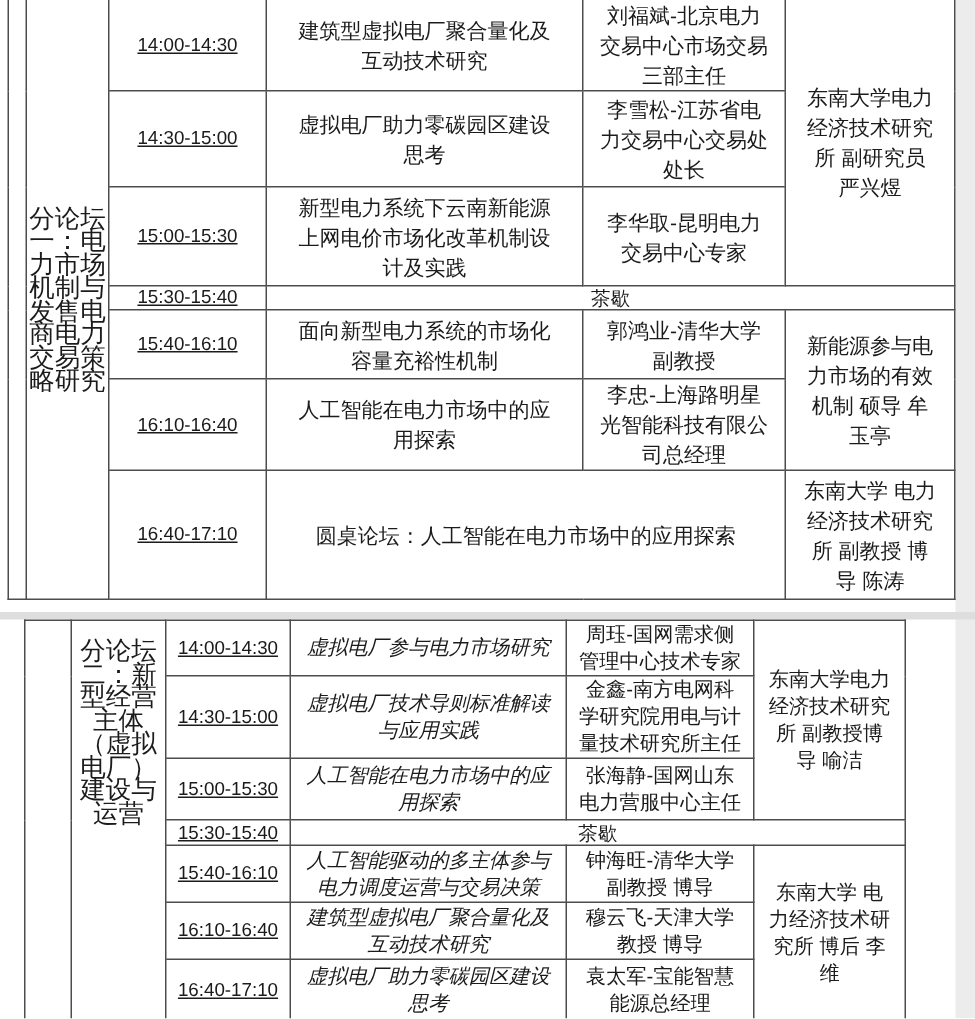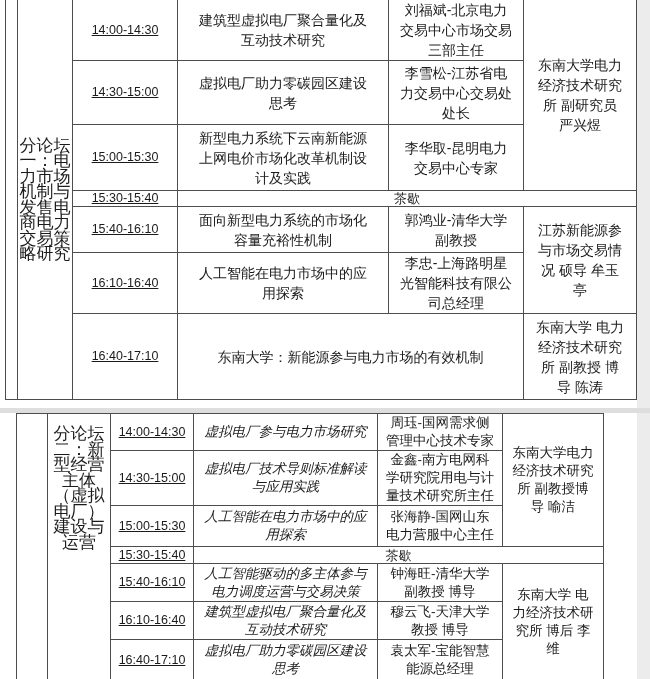--- a/index.html
+++ b/index.html
@@ -78,30 +78,30 @@
       <td class="c-speaker">李华取-昆明电力交易中心专家</td>
     </tr>
     <tr style="height:16px">
       <td class="c-time">15:30-15:40</td>
       <td colspan="3" class="c-tea">茶歇</td>
     </tr>
     <tr style="height:46px">
       <td class="c-time">15:40-16:10</td>
       <td class="c-topic">面向新型电力系统的市场化容量充裕性机制</td>
       <td class="c-speaker">郭鸿业-清华大学副教授</td>
-      <td rowspan="2" class="c-host">江苏新能源参与市场交易情况 硕导 牟玉亭</td>
+      <td rowspan="2" class="c-host">新能源参与电力市场的有效机制 硕导 牟玉亭</td>
     </tr>
     <tr style="height:61px">
       <td class="c-time">16:10-16:40</td>
       <td class="c-topic">人工智能在电力市场中的应用探索</td>
       <td class="c-speaker">李忠-上海路明星光智能科技有限公司总经理</td>
     </tr>
     <tr style="height:86px">
       <td class="c-time">16:40-17:10</td>
-      <td colspan="2" class="c-round">东南大学：新能源参与电力市场的有效机制</td>
+      <td colspan="2" class="c-round">圆桌论坛：人工智能在电力市场中的应用探索</td>
       <td class="c-host">东南大学 电力经济技术研究所 副教授 博导 陈涛</td>
     </tr>
   </tbody>
     </table>
 
   <table class="t2">
     <colgroup>
       <col style="width:31px">
         <col style="width:63px">
         <col style="width:83px">

